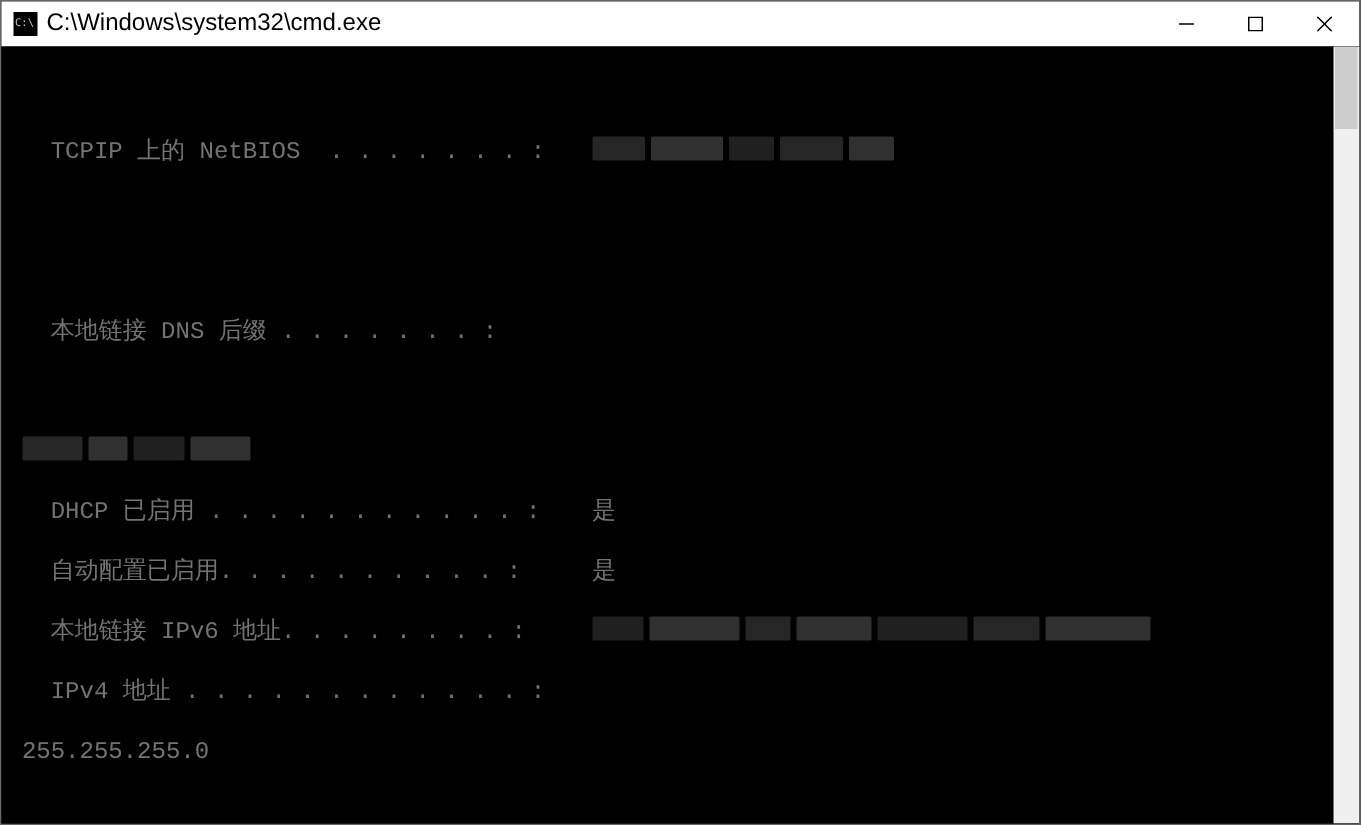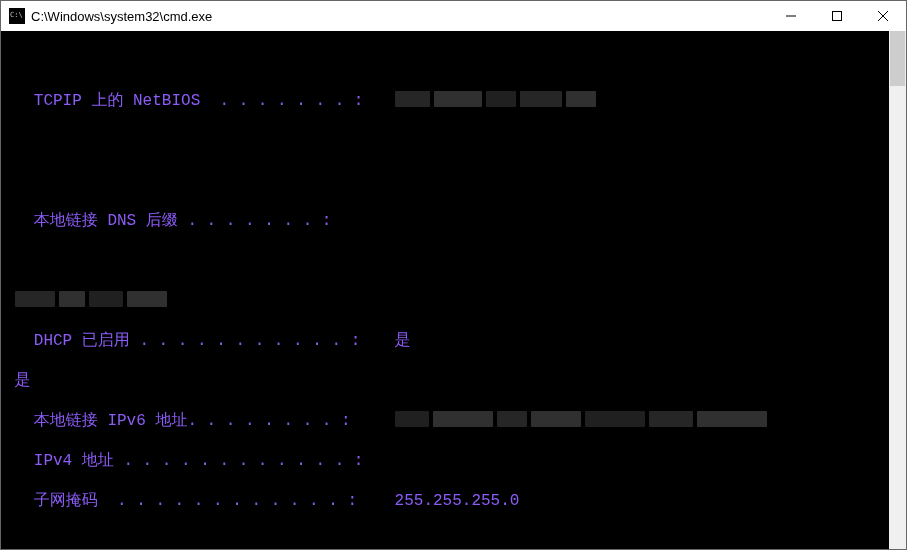--- a/index.html
+++ b/index.html
@@ -1,28 +1,28 @@
 <!DOCTYPE html>
 <html><head>
 <meta charset="utf-8">
 <style>
   * { margin: 0; padding: 0; box-sizing: border-box; }
   html, body { width: 907px; height: 550px; overflow: hidden; font-family: "Segoe UI", Tahoma, sans-serif; }
   .window { width: 907px; height: 550px; display: flex; flex-direction: column; border: 1px solid #666; background: #000; }
   .titlebar { height: 30px; background: #fff; display: flex; align-items: center; position: relative; }
   .titlebar .icon { width: 16px; height: 16px; margin: 0 6px 0 8px; background: #000; display: inline-block; position: relative; }
   .titlebar .icon::after { content: "C:\\"; position: absolute; color: #c0c0c0; font-size: 7px; left: 1px; top: 3px; font-family: Consolas, monospace; }
-  .titlebar .title { font-size: 13px; color: #000; flex: 1; }
+  .titlebar .title { font-size: 16px; color: #000; flex: 1; }
   .win-controls { display: flex; height: 100%; }
   .win-btn { width: 46px; height: 100%; display: flex; align-items: center; justify-content: center; }
   .win-btn svg { display: block; }
   .client { flex: 1; background: #000; position: relative; overflow: hidden; }
   .scrollbar { position: absolute; right: 0; top: 0; bottom: 0; width: 17px; background: #f0f0f0; }
   .scrollbar .thumb { position: absolute; left: 1px; right: 1px; top: 0; height: 55px; background: #cdcdcd; }
-  .term { position: absolute; left: 0; right: 17px; top: 0; bottom: 0; padding: 0 4px; font-family: "NSimSun","SimSun","Consolas","Courier New",monospace; font-size: 16px; line-height: 20px; color: #8b5cf6; white-space: pre; }
+  .term { position: absolute; left: 0; right: 17px; top: 0; bottom: 0; padding: 0 4px; font-family: "NSimSun","SimSun","Consolas","Courier New",monospace; font-size: 16px; line-height: 20px; color: #737373; white-space: pre; }
   .row { display: flex; height: 20px; }
   .lbl { width: 380px; }
   .spacer { height: 20px; }
   .redact { display: inline-block; height: 16px; vertical-align: -2px; margin-right: 4px; border-radius: 1px; }
   .rA { background: #303030; }
   .rB { background: #262626; }
   .rC { background: #202020; }
 </style>
 </head>
 <body>
@@ -55,24 +55,24 @@
   <div class="client">
     <div class="term">
 <div class="spacer"></div>
 <div class="row"><span class="lbl">   TCPIP 上的 NetBIOS  . . . . . . . :</span><span> <span class="redact rB" style="width:35px"></span><span class="redact rA" style="width:48px"></span><span class="redact rC" style="width:30px"></span><span class="redact rB" style="width:42px"></span><span class="redact rA" style="width:30px"></span></span></div>
 <div class="spacer"></div>
 <div class="spacer"></div>
 <div class="row"><span class="lbl">   本地链接 DNS 后缀 . . . . . . . :</span><span></span></div>
 <div class="row"></div>
 <div class="row"><span> <span class="redact rB" style="width:40px"></span><span class="redact rA" style="width:26px"></span><span class="redact rC" style="width:34px"></span><span class="redact rA" style="width:40px"></span></span></div>
 <div class="row"><span class="lbl">   DHCP 已启用 . . . . . . . . . . . :</span><span> 是</span></div>
-<div class="row"><span> 是</span></div>
+<div class="row"><span class="lbl">   自动配置已启用. . . . . . . . . . :</span><span> 是</span></div>
 <div class="row"><span class="lbl">   本地链接 IPv6 地址. . . . . . . . :</span><span> <span class="redact rC" style="width:34px"></span><span class="redact rA" style="width:60px"></span><span class="redact rB" style="width:30px"></span><span class="redact rA" style="width:50px"></span><span class="redact rC" style="width:60px"></span><span class="redact rB" style="width:44px"></span><span class="redact rA" style="width:70px"></span></span></div>
 <div class="row"><span class="lbl">   IPv4 地址 . . . . . . . . . . . . :</span></div>
-<div class="row"><span class="lbl">   子网掩码  . . . . . . . . . . . . :</span><span> 255.255.255.0</span></div>
+<div class="row"><span> 255.255.255.0</span></div>
 
 
 
 
 
 
 
 
 
 

